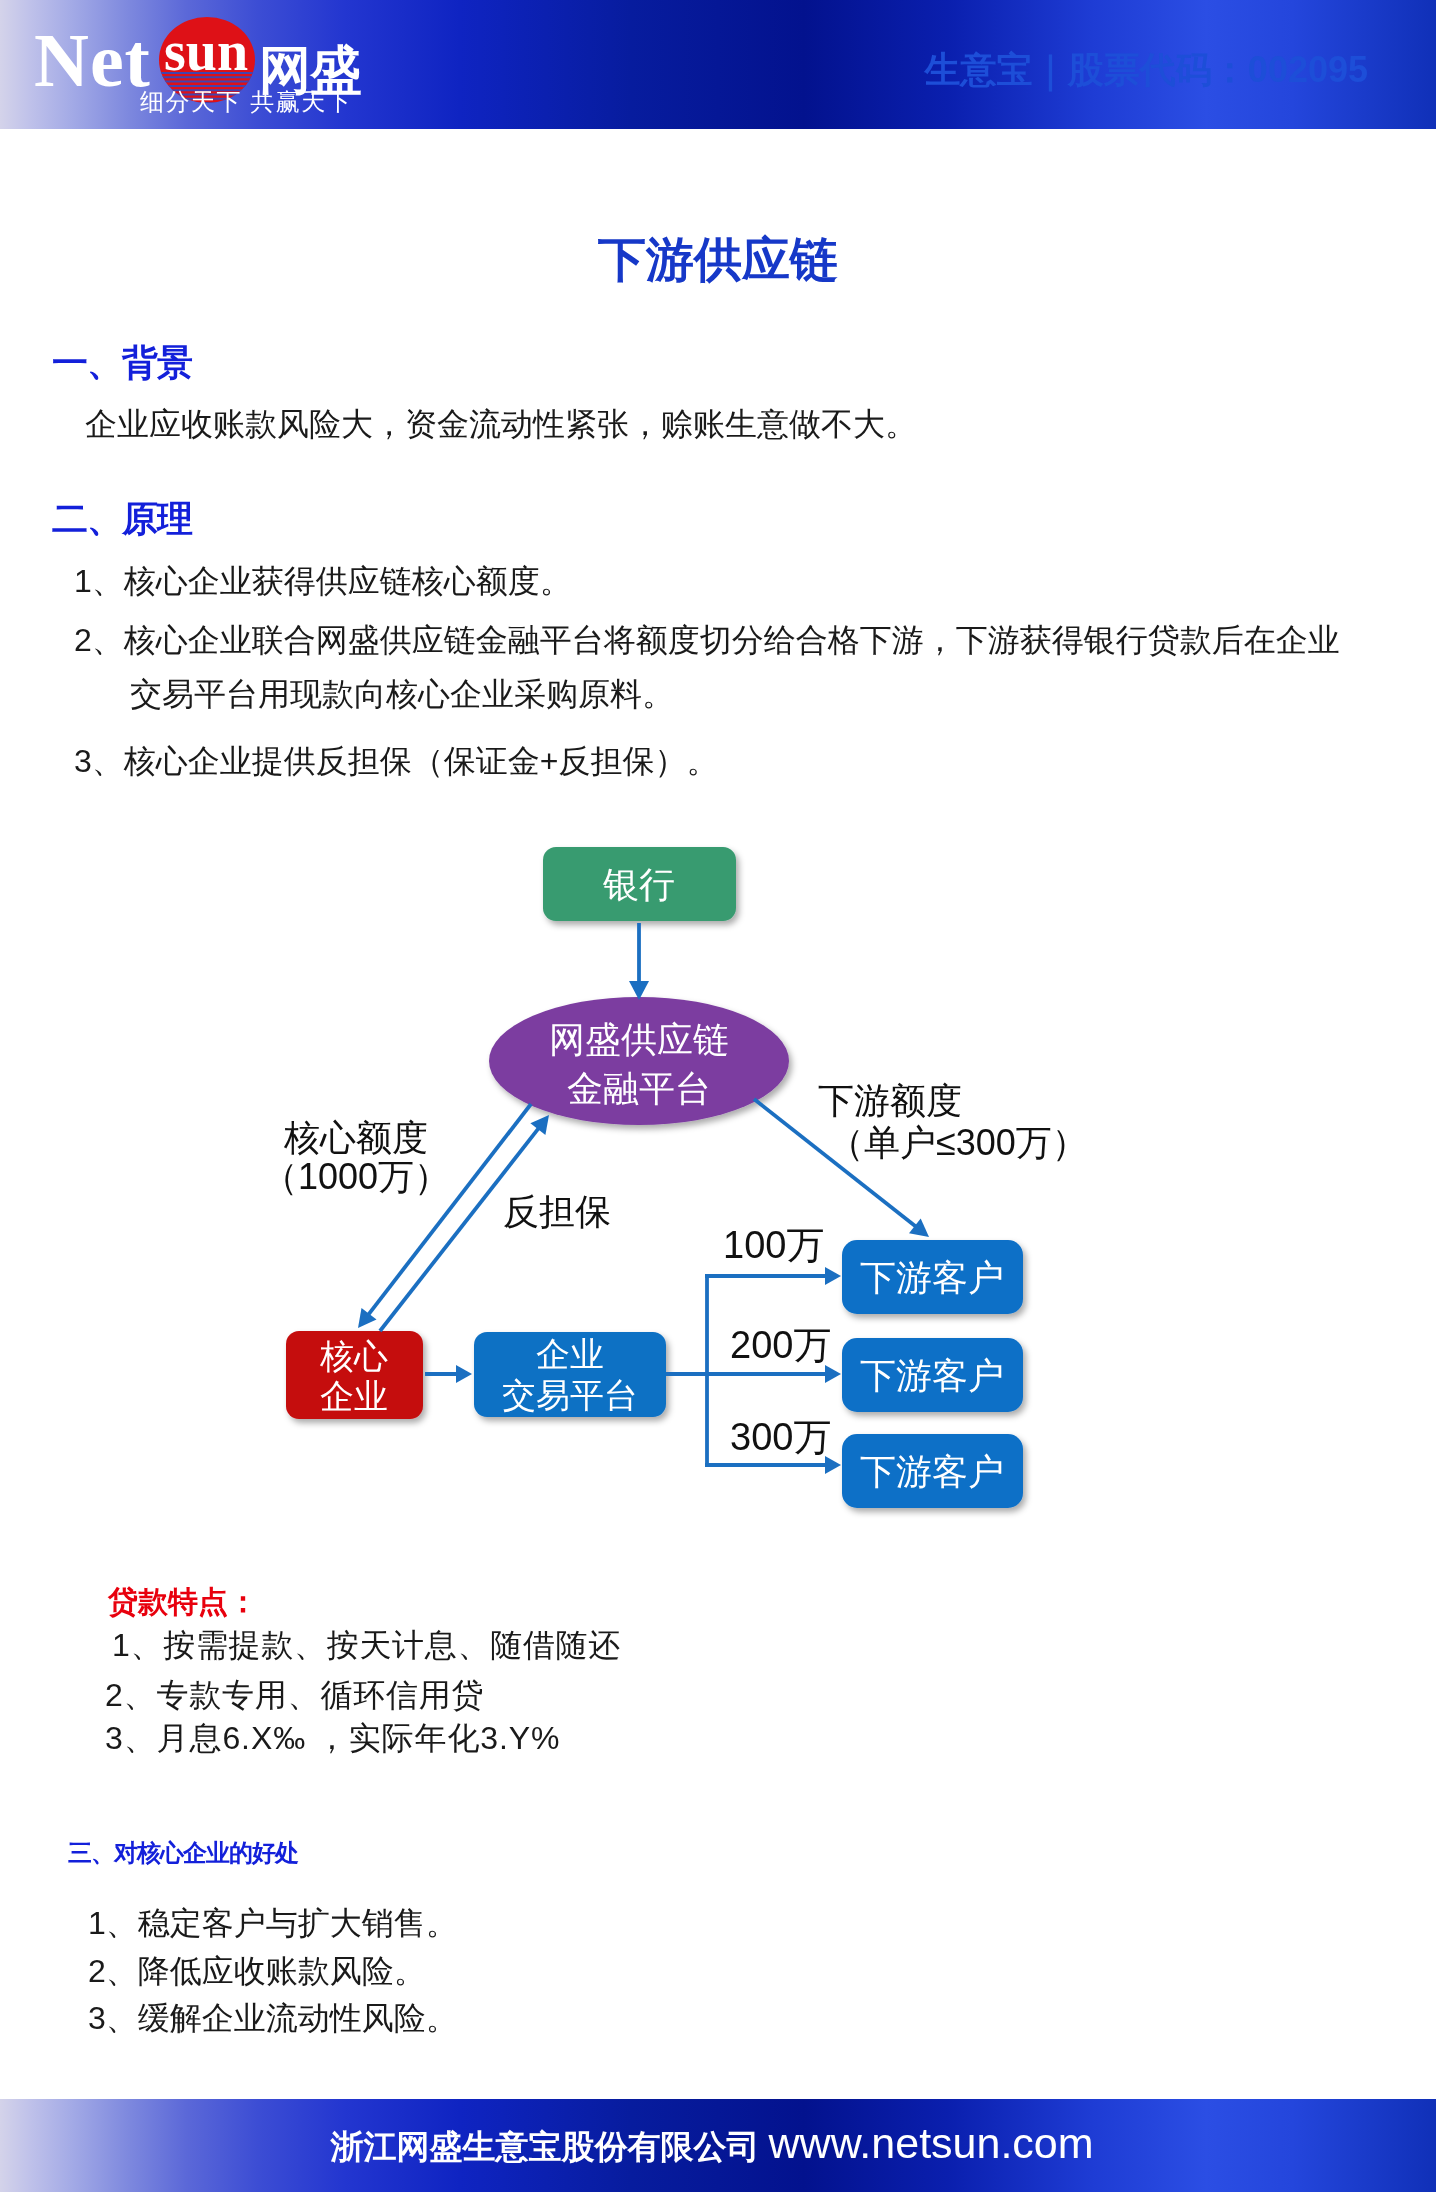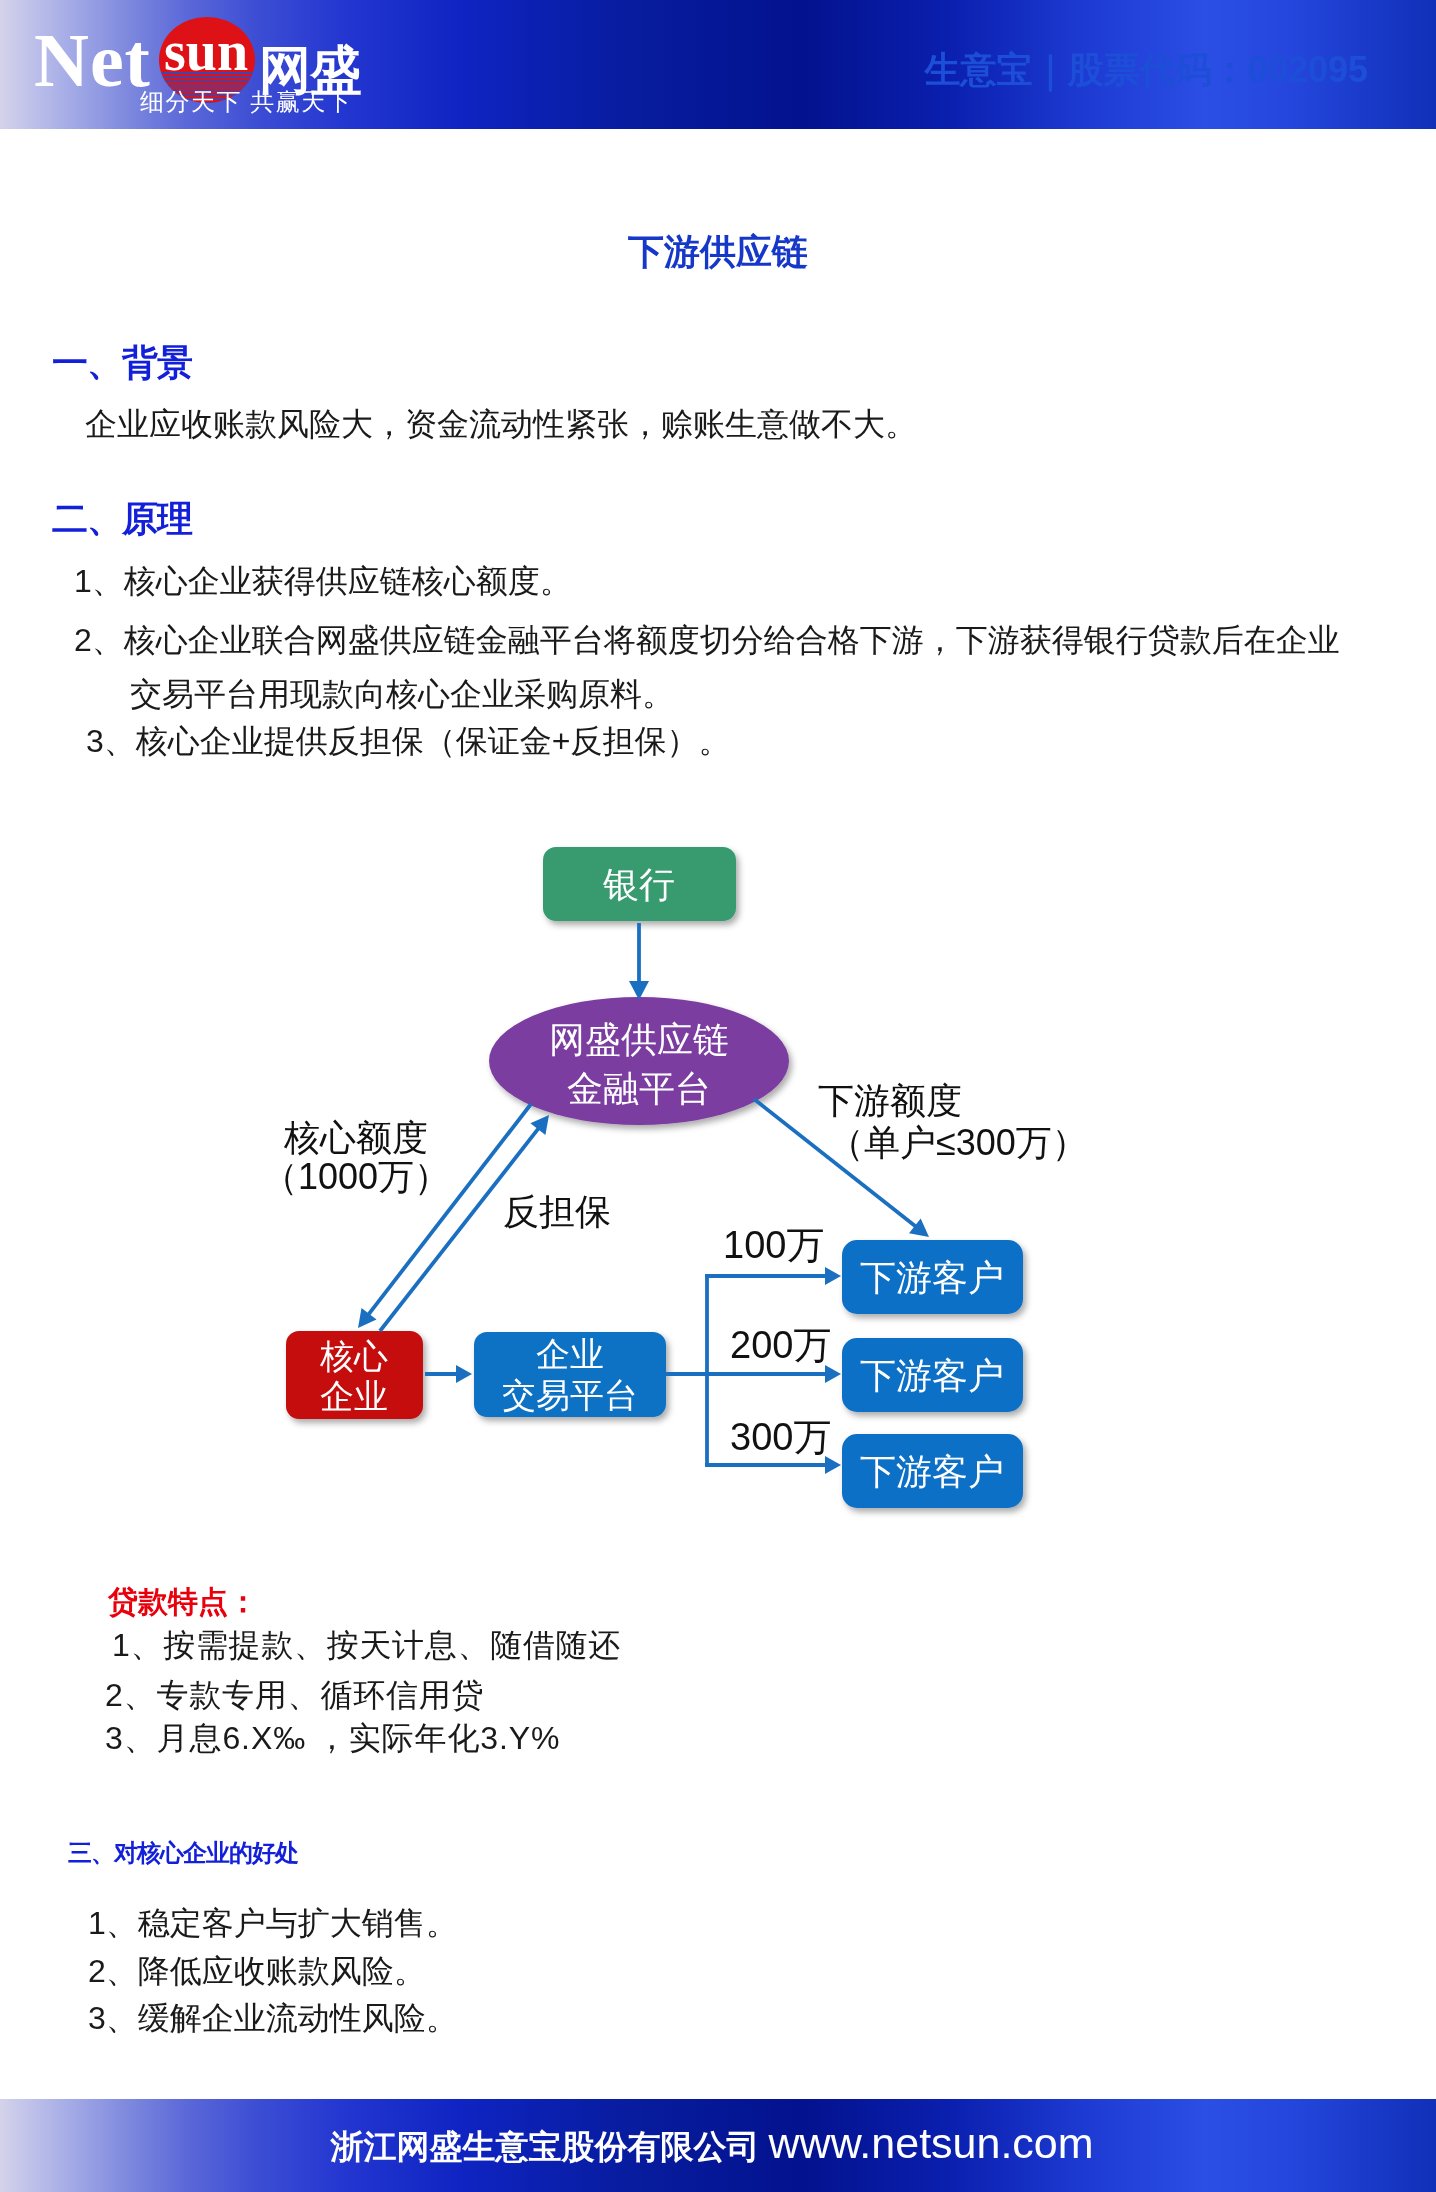--- a/index.html
+++ b/index.html
@@ -34,30 +34,30 @@
 
   <text x="34" y="86" font-family="Liberation Serif, serif" font-size="76" font-weight="bold" letter-spacing="1" fill="#ffffff">Net</text>
   <text x="206" y="70" text-anchor="middle" font-family="Liberation Serif, serif" font-size="56" font-weight="bold" fill="#ffffff">sun</text>
 
   <text x="259" y="88" font-size="52" font-weight="bold" letter-spacing="-1" fill="#ffffff">网盛</text>
 
   <text x="140" y="110" font-size="24" fill="#ffffff" letter-spacing="1.5">细分天下 共赢天下</text>
 </svg>
 <div class="abs" style="right:68px;top:52px;line-height:1;color:#1d4ed8;font-weight:bold;font-size:36px;">生意宝｜股票代码：002095</div>
 
-<div class="abs" style="left:0;width:1436px;top:228px;text-align:center;color:#1638c8;font-weight:bold;font-size:36px;">下游供应链</div>
+<div class="abs" style="left:0;width:1436px;top:228px;text-align:center;color:#1638c8;font-weight:bold;font-size:48px;">下游供应链</div>
 
 <div class="abs blue" style="left:52px;top:339px;font-size:36px;letter-spacing:-1px;">一、背景</div>
 <div class="abs body-t" style="left:85px;top:403px;">企业应收账款风险大，资金流动性紧张，赊账生意做不大。</div>
 
 <div class="abs blue" style="left:52px;top:495px;font-size:36px;letter-spacing:-1px;">二、原理</div>
 <div class="abs body-t" style="left:74px;top:560px;">1、核心企业获得供应链核心额度。</div>
 <div class="abs body-t" style="left:74px;top:619px;text-align:right;">2、核心企业联合网盛供应链金融平台将额度切分给合格下游，下游获得银行贷款后在企业</div>
 <div class="abs body-t" style="left:130px;top:673px;">交易平台用现款向核心企业采购原料。</div>
-<div class="abs body-t" style="left:74px;top:720px;margin-left:12px;">3、核心企业提供反担保（保证金+反担保）。</div>
+<div class="abs body-t" style="left:74px;top:740px;">3、核心企业提供反担保（保证金+反担保）。</div>
 
 <svg class="abs" style="left:0;top:830px;" width="1436" height="690" viewBox="0 830 1436 690">
   <defs>
       <filter id="sh" x="-20%" y="-20%" width="150%" height="150%">
     <feDropShadow dx="3" dy="4" stdDeviation="3" flood-color="#000000" flood-opacity="0.33"></feDropShadow>
   </filter>
     </defs>
 
   <rect x="543" y="847" width="193" height="74" rx="13" fill="#389b70" filter="url(#sh)"></rect>
   <text x="639" y="897" text-anchor="middle" font-size="36" fill="#fff">银行</text>

